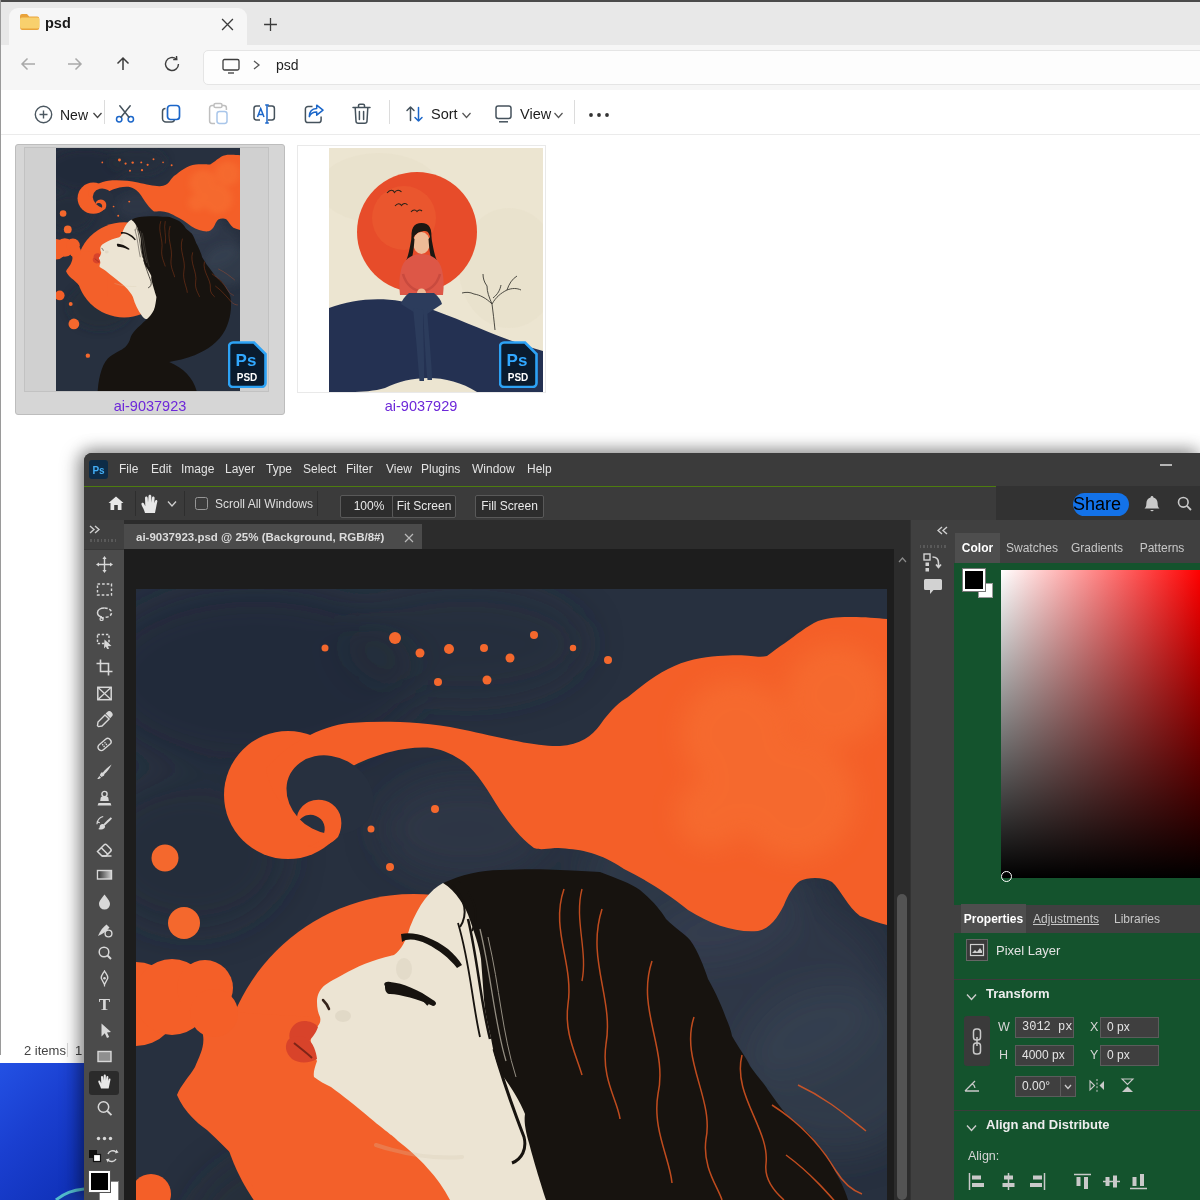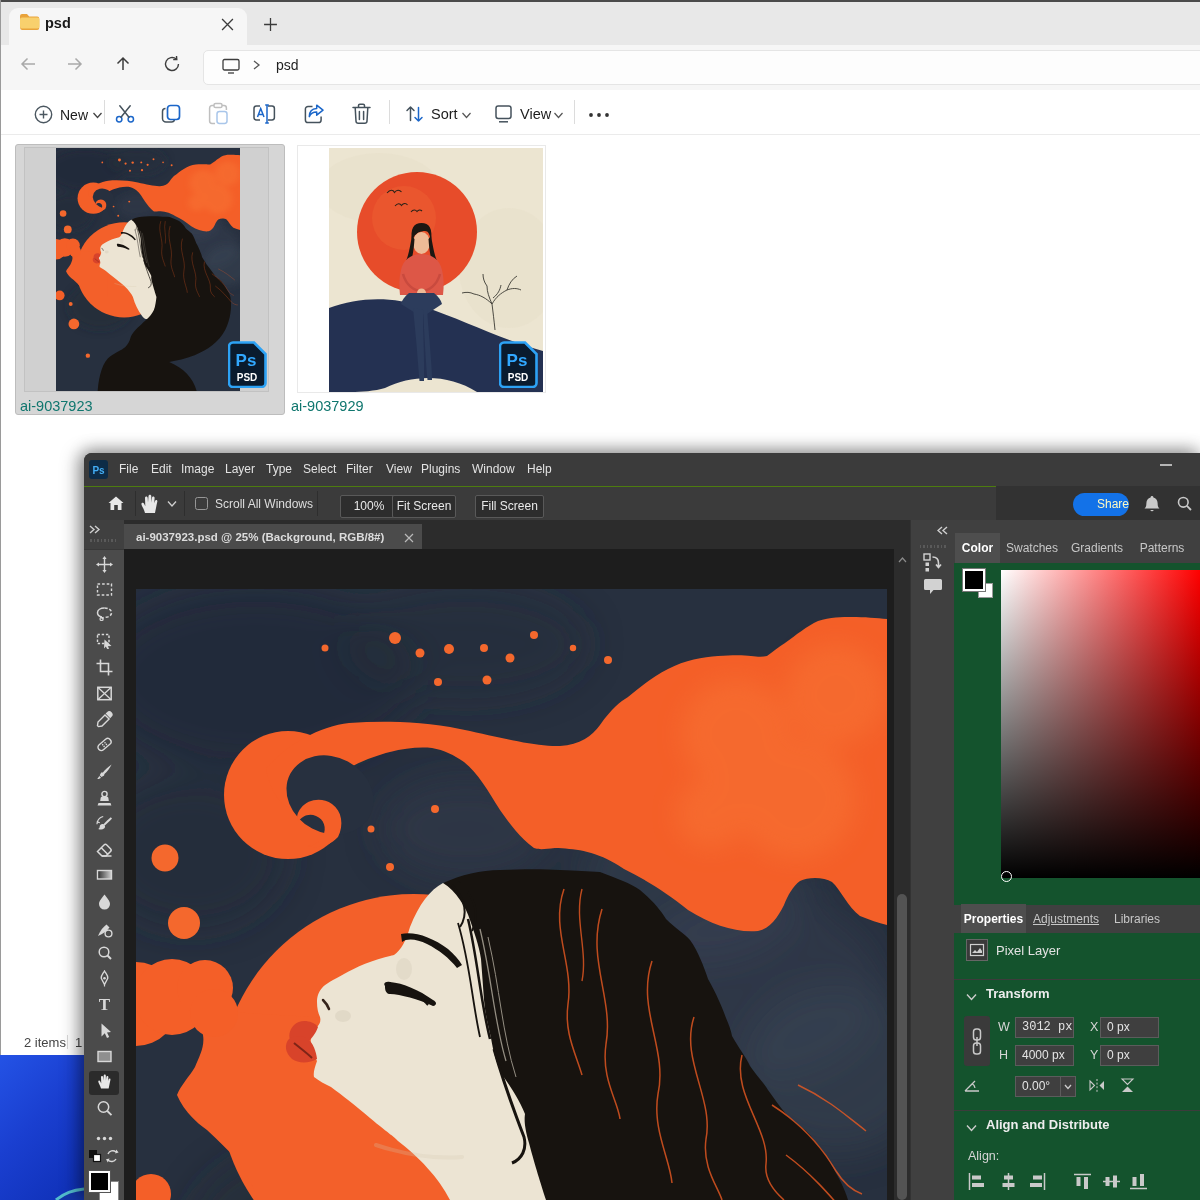--- a/index.html
+++ b/index.html
@@ -10,21 +10,21 @@
   #desktop{left:0;top:1052px;width:84px;height:148px;background:linear-gradient(135deg,#2453e6 0%,#1a3fd0 45%,#0e2fb5 100%);}
   
   #explorer{left:0;top:0;width:1200px;height:1055px;background:#ffffff;border-bottom-left-radius:8px;}
   #tabbar{left:0;top:0;width:1200px;height:45px;background:#e8e8e8;}
   #tab{left:9px;top:8px;width:238px;height:37px;background:#f6f6f6;border-radius:9px 9px 0 0;}
   #navbar{left:0;top:45px;width:1200px;height:45px;background:#f6f6f6;}
   #addr{left:203px;top:50px;width:1000px;height:33px;background:#fdfdfd;border:1px solid #e5e5e5;border-radius:5px;}
   #cmdbar{left:0;top:90px;width:1200px;height:44px;background:#ffffff;border-bottom:1px solid #ebebeb;}
   .sep{position:absolute;width:1px;height:24px;background:#dcdcdc;top:100px;}
   #statusbar{left:0;top:1028px;width:84px;height:27px;background:#ffffff;font-size:13px;color:#444;}
-  .tile-label{position:absolute;font-size:14.5px;color:#0f766e;width:260px;top:398px;}
+  .tile-label{position:absolute;font-size:14.5px;color:#6d28d9;text-align:center;width:260px;top:398px;}
   
   #ps{left:84px;top:453px;width:1116px;height:747px;background:#323232;border-radius:8px 0 0 0;
       box-shadow:-6px 0 18px rgba(0,0,0,.35), 0 -4px 16px rgba(0,0,0,.25);}
   #psmenu{left:0;top:0;width:1116px;height:33px;background:#3b3b3b;border-radius:8px 0 0 0;color:#e3e3e3;font-size:12px;}
   #psopts{left:0;top:33px;width:912px;height:34px;background:#3b3b3b;border-top:1px solid #4d7c0f;border-bottom:1px solid #282828;color:#dedede;font-size:12px;}
   .psbtn{position:absolute;top:8px;height:21px;background:#2d2d2d;border:1px solid #595959;border-radius:2px;
      color:#e8e8e8;font-size:12px;text-align:center;line-height:21px;}
   #pstabrow{left:0;top:67px;width:1116px;height:31px;background:#2c2c2c;}
   #pstab{left:40px;top:71px;width:298px;height:27px;background:#4b4b4b;color:#dcdcdc;font-size:11.5px;line-height:27px;}
   #toolstrip{left:0;top:67px;width:40px;height:31px;background:#404040;}
@@ -394,21 +394,21 @@
         <text x="19" y="40" font-size="10" font-weight="bold" fill="#ffffff" text-anchor="middle" font-family="Liberation Sans">PSD</text>
       </svg>
     </div>
     <div class="abs psdbadge" style="left:499px;top:341px;">
       <svg width="39" height="47" viewBox="0 0 39 47">
         <path d="M5,1.5 H26 L37.5,13 V42 a4,4 0 0 1 -4,4 H5 a4,4 0 0 1 -4,-4 V5.5 a4,4 0 0 1 4,-4 Z" fill="#0a1b2e" stroke="#2da2f5" stroke-width="2.6"></path>
         <text x="18" y="25" font-size="17" font-weight="bold" fill="#31a8ff" text-anchor="middle" font-family="Liberation Sans">Ps</text>
         <text x="19" y="40" font-size="10" font-weight="bold" fill="#ffffff" text-anchor="middle" font-family="Liberation Sans">PSD</text>
       </svg>
     </div>
-    <div id="statusbar" class="abs" style="white-space:nowrap;overflow:hidden;">
+    <div id="statusbar" class="abs" style="white-space:nowrap;overflow:hidden;margin-top:8px;">
       <span style="position:absolute;left:24px;top:7px;">2 items</span>
       <div style="position:absolute;left:67px;top:7px;width:1px;height:14px;background:#d9d9d9;"></div>
       <span style="position:absolute;left:75px;top:7px;">1 item selected</span>
     </div>
   </div>
   <div id="ps" class="abs">
     <div id="psmenu" class="abs">
       <svg class="abs" style="left:5px;top:7px" width="19" height="19" viewBox="0 0 19 19">
         <rect x="0" y="0" width="19" height="19" rx="3" fill="#0d2c47"></rect>
         <text x="9.5" y="13.5" font-size="10" font-weight="bold" fill="#43aef5" text-anchor="middle" font-family="Liberation Sans">Ps</text>
@@ -437,21 +437,21 @@
       <svg class="abs" style="left:83px;top:13px" width="10" height="8" viewBox="0 0 10 8">
         <path d="M1,1.5 L5,6 L9,1.5" stroke="#cfcfcf" stroke-width="1.3" fill="none"></path>
       </svg>
       <div class="abs" style="left:100px;top:4px;width:1px;height:25px;background:#2e2e2e;"></div>
       <div class="abs" style="left:111px;top:10px;width:13px;height:13px;border:1px solid #969696;border-radius:2.5px;background:#3b3b3b;box-sizing:border-box;"></div>
       <span class="abs" style="left:131px;top:10px">Scroll All Windows</span>
       <div class="abs" style="left:233px;top:4px;width:1px;height:25px;background:#2e2e2e;"></div>
       <div class="psbtn" style="left:256px;width:56px;">100%</div>
       <div class="psbtn" style="left:308px;width:62px;">Fit Screen</div>
       <div class="psbtn" style="left:391px;width:67px;">Fill Screen</div>
-      <div class="abs" style="left:989px;top:6px;width:56px;height:23px;background:#1372e8;border-radius:12px;color:#fef9c3;font-size:12px;text-align:right;line-height:23px;">Share</div>
+      <div class="abs" style="left:989px;top:6px;width:56px;height:23px;background:#1372e8;border-radius:12px;color:#000000;font-size:18px;text-align:left;line-height:23px;">Share</div>
       <svg class="abs" style="left:1060px;top:8px" width="16" height="18" viewBox="0 0 16 18">
         <path d="M8,1 c.8,0 1.4,.6 1.4,1.4 C12,3 13.6,5.2 13.6,8 c0,3.6 .8,4.6 1.9,5.6 L0.5,13.6 c1.1,-1 1.9,-2 1.9,-5.6 0,-2.8 1.6,-5 4.2,-5.6 C6.6,1.6 7.2,1 8,1 Z" fill="#c9c9c9"></path>
         <path d="M6.3,15 a1.8,1.8 0 0 0 3.4,0 Z" fill="#c9c9c9"></path>
       </svg>
       <svg class="abs" style="left:1093px;top:9px" width="15" height="15" viewBox="0 0 15 15">
         <circle cx="6.3" cy="6.3" r="4.8" stroke="#c9c9c9" stroke-width="1.6" fill="none"></circle>
         <path d="M9.9,9.9 L14,14" stroke="#c9c9c9" stroke-width="1.8"></path>
       </svg>
     </div>
     <div id="pstabrow" class="abs"></div>

